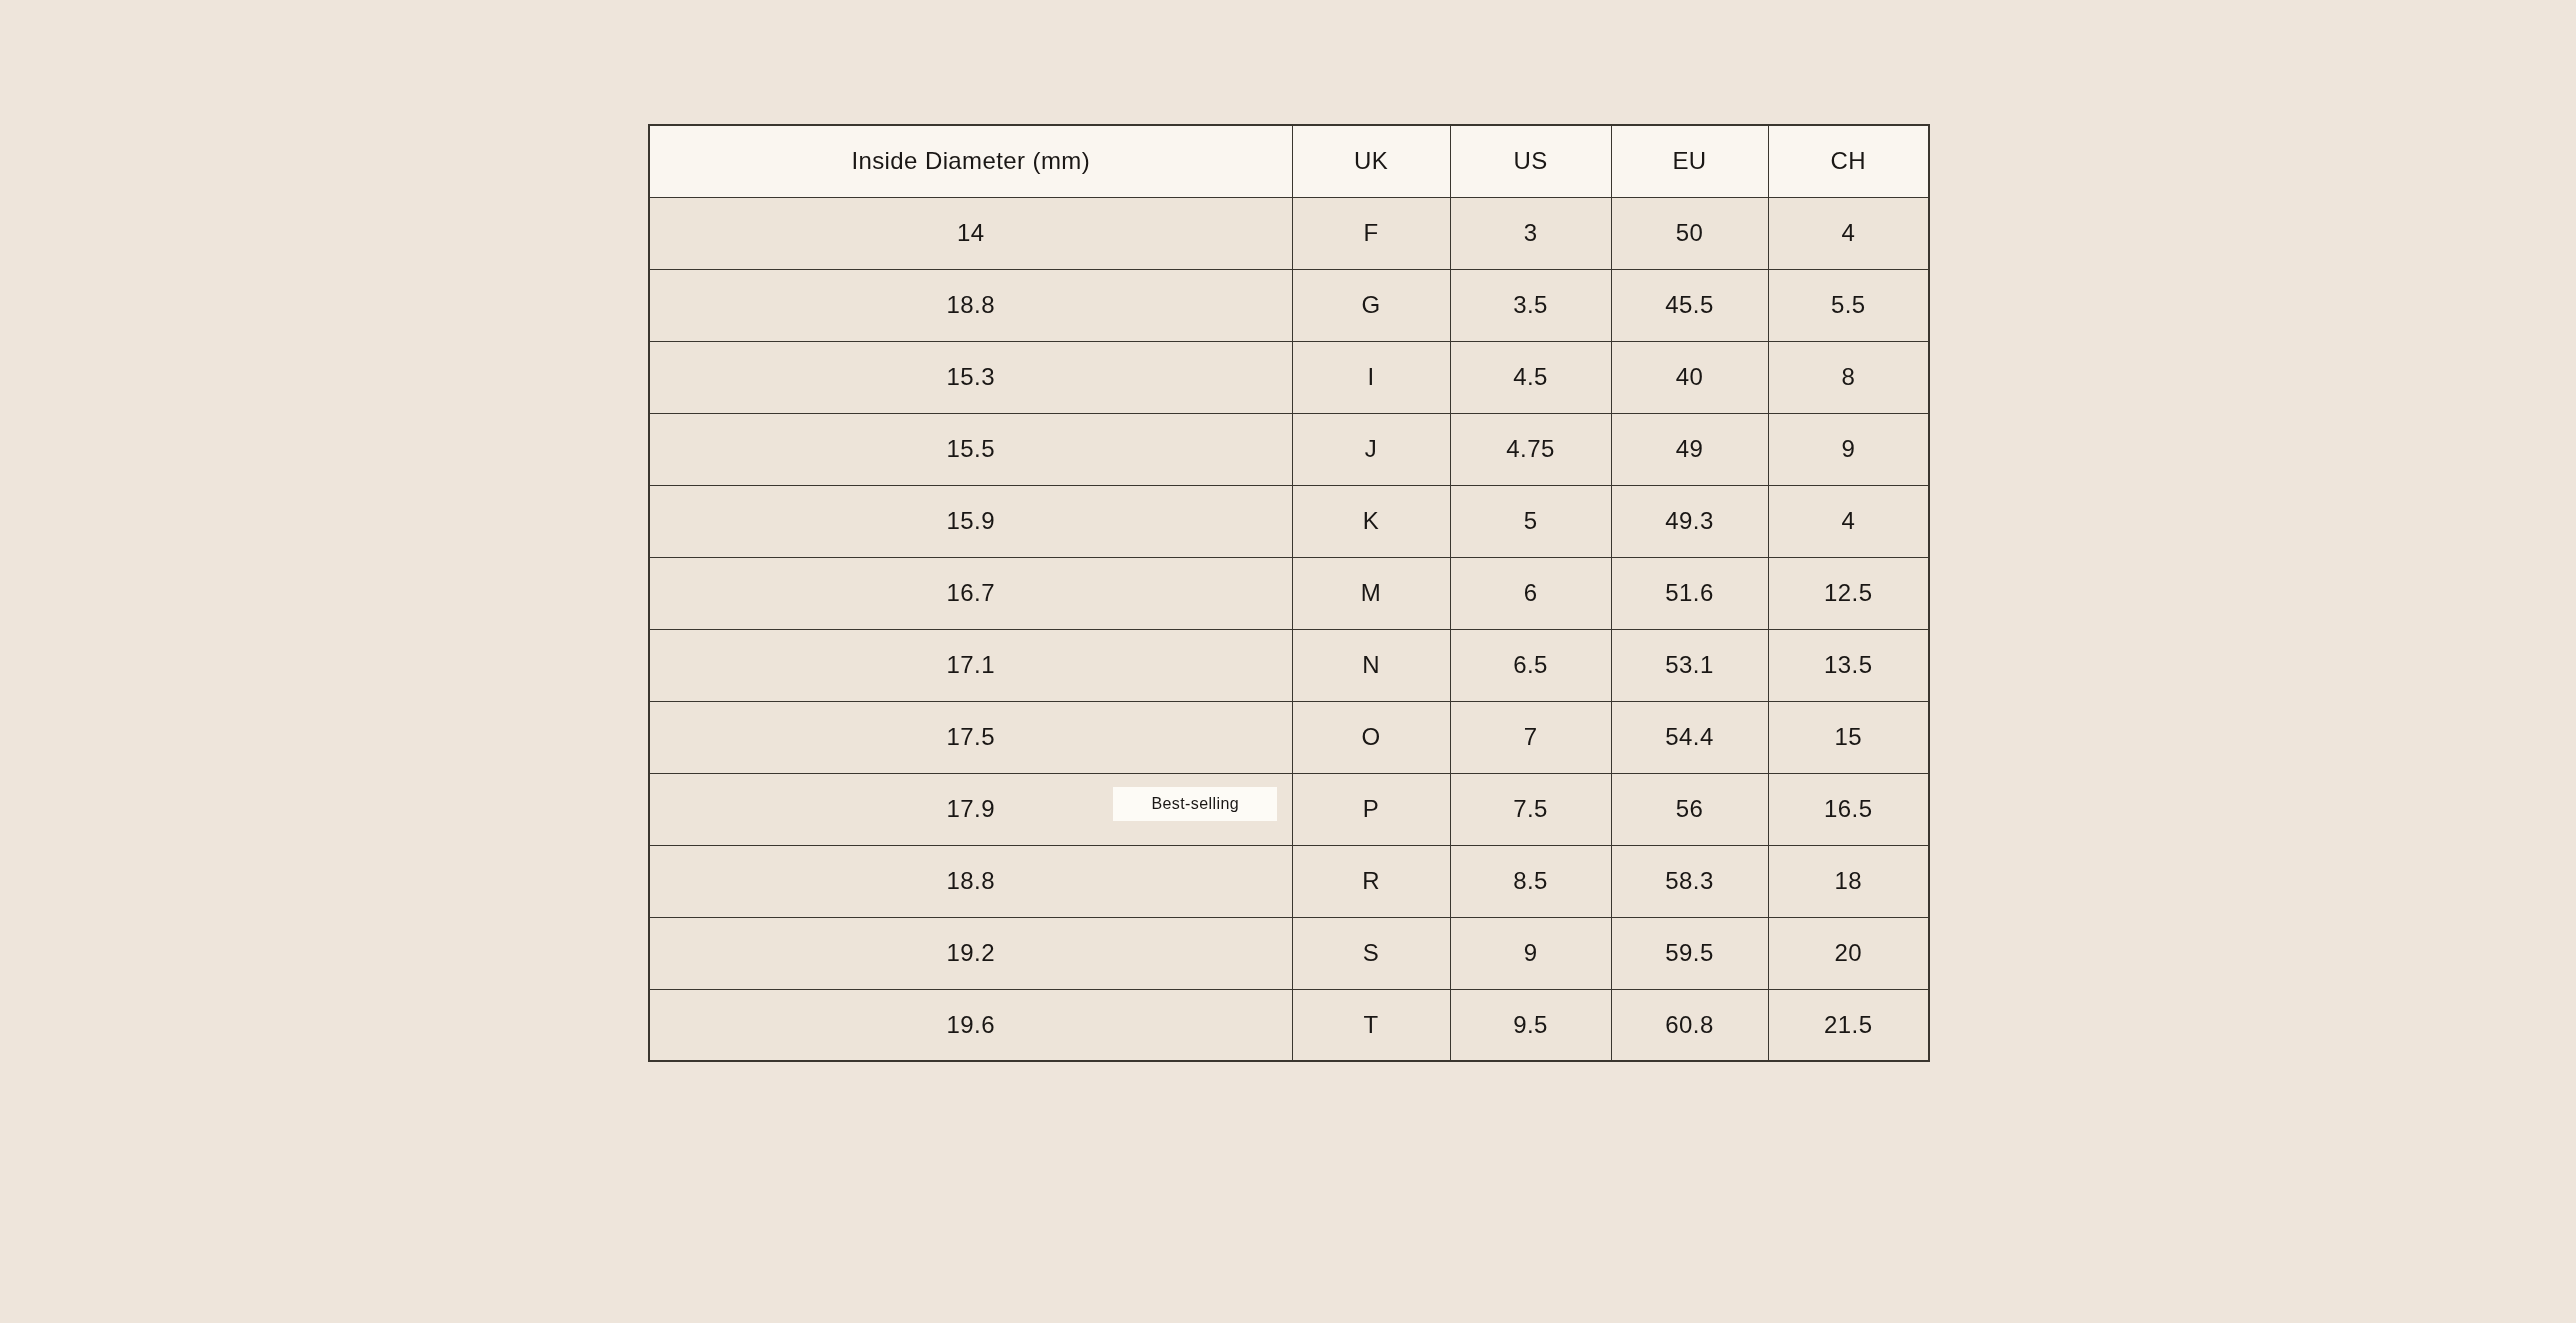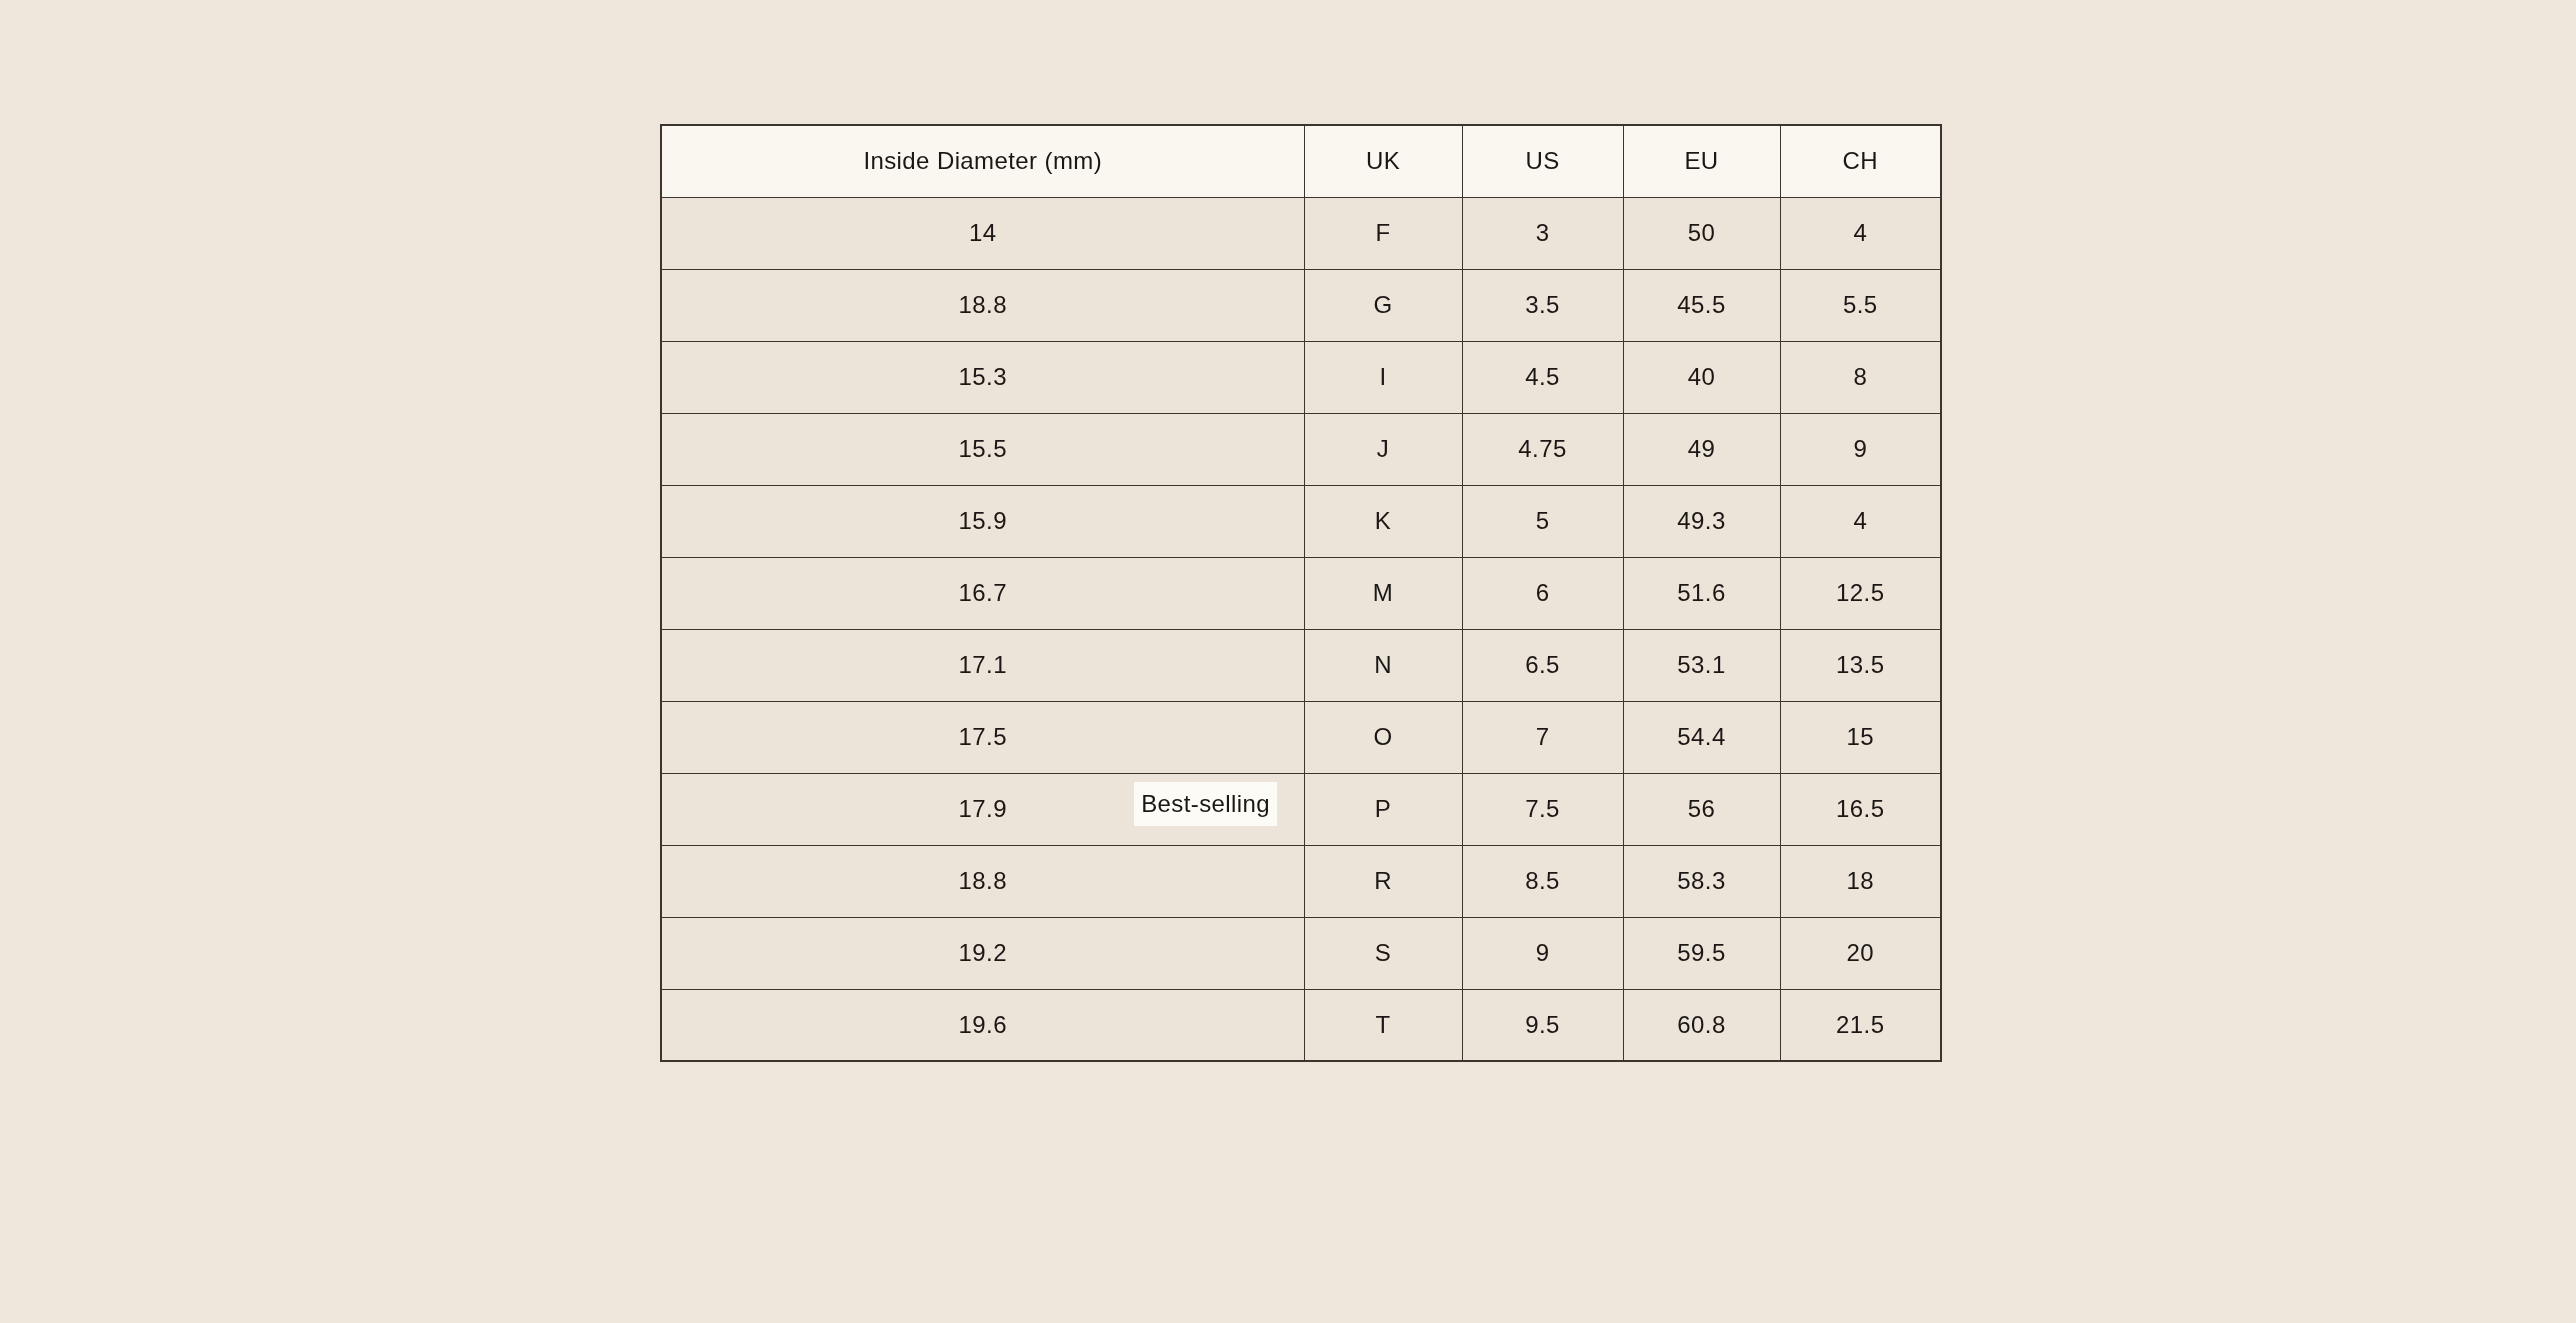--- a/index.html
+++ b/index.html
@@ -25,21 +25,20 @@
     position: absolute;
     left: 648px;
     top: 124px;
     width: 1281px;
   }
   table.size-chart {
     border-collapse: collapse;
     table-layout: fixed;
     width: 1281px;
     border: 2.7px solid var(--border);
-    margin-left: 12px;
   }
   table.size-chart th,
   table.size-chart td {
     border: 1.8px solid var(--border);
     height: 72px;
     padding: 0;
     text-align: center;
     vertical-align: middle;
     font-size: 24px;
     font-weight: 400;
@@ -56,22 +55,22 @@
   col.c-uk { width: 158px; }
   col.c-us { width: 161px; }
   col.c-eu { width: 157px; }
   col.c-ch { width: 161px; }
   .best-badge {
     position: absolute;
     right: 652px;            
     top: 680px;              
     transform: translateY(-50%);
     background: var(--badge-bg);
-    padding: 8px 7px;
-    font-size: 24px;
+    padding: 8px 38px;
+    font-size: 16px;
     letter-spacing: 0.4px;
     white-space: nowrap;
     color: var(--text);
   }
 </style>
 </head>
 <body>
 
 <div class="table-wrap">
   <table class="size-chart">

